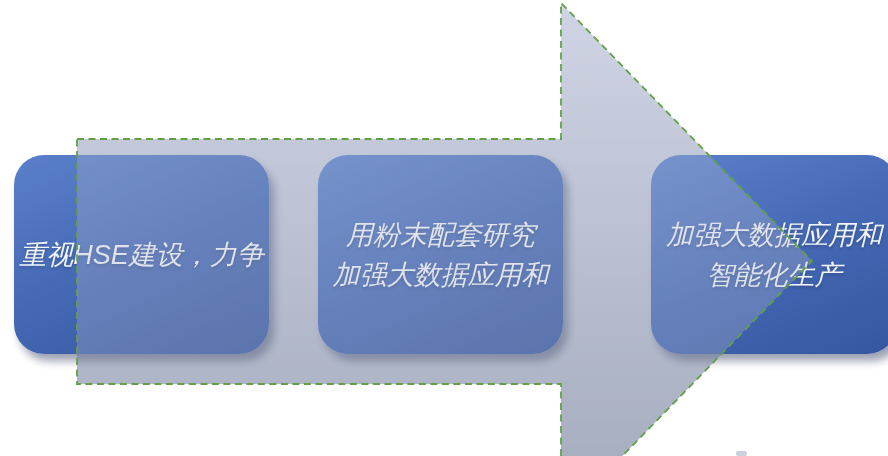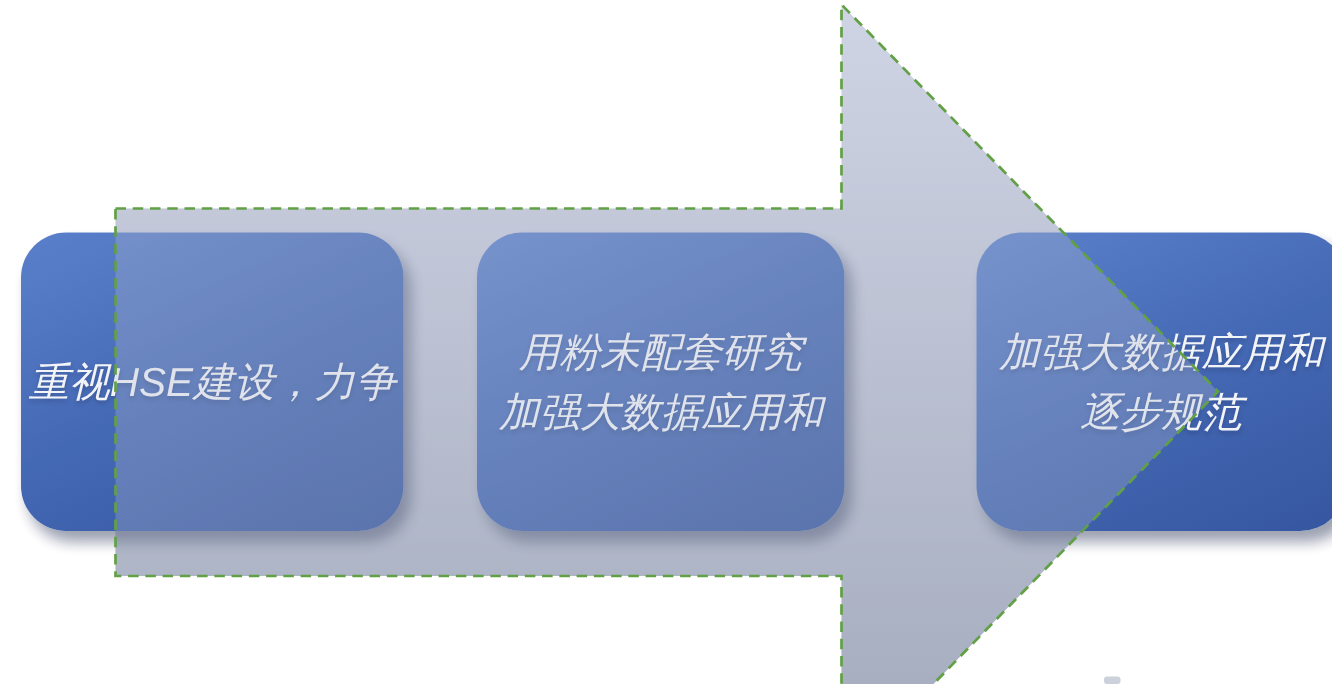--- a/index.html
+++ b/index.html
@@ -90,21 +90,21 @@
     <div class="line">重视HSE建设，力争</div>
   </div>
 
   <div class="step-box" id="box-2">
     <div class="line">用粉末配套研究</div>
     <div class="line">加强大数据应用和</div>
   </div>
 
   <div class="step-box" id="box-3">
     <div class="line">加强大数据应用和</div>
-    <div class="line">逐步规范</div>
+    <div class="line">智能化生产</div>
   </div>
 
   <svg class="layer arrow-svg over-arrow" viewBox="0 0 888 456">
     <polygon points="77,139 561,139 561,3 812,261 561,519 561,384 77,384" stroke-width="1.8" stroke-dasharray="7 4.5" fill="rgba(188,194,212,0.30)" stroke="#62a046"></polygon>
   </svg>
 
   <div class="stray-mark"></div>
 
 </div>
 

